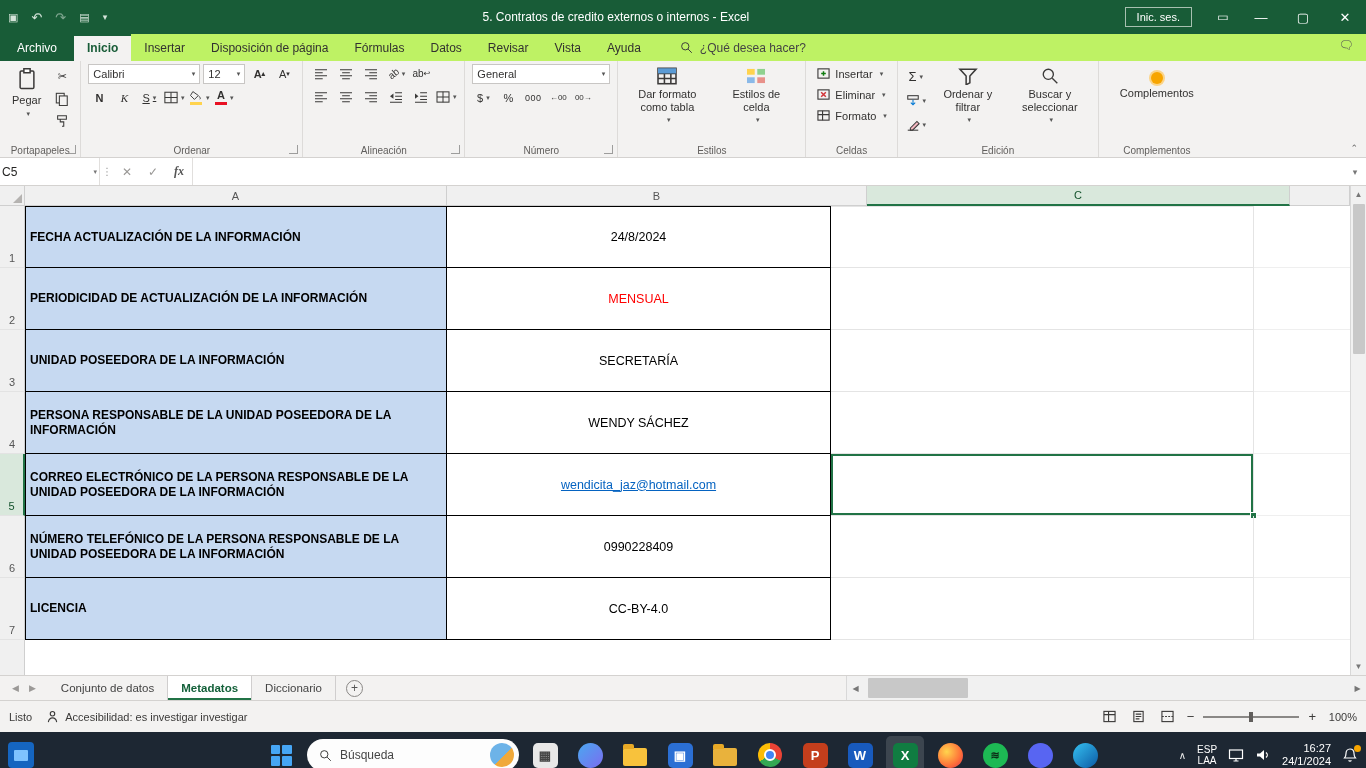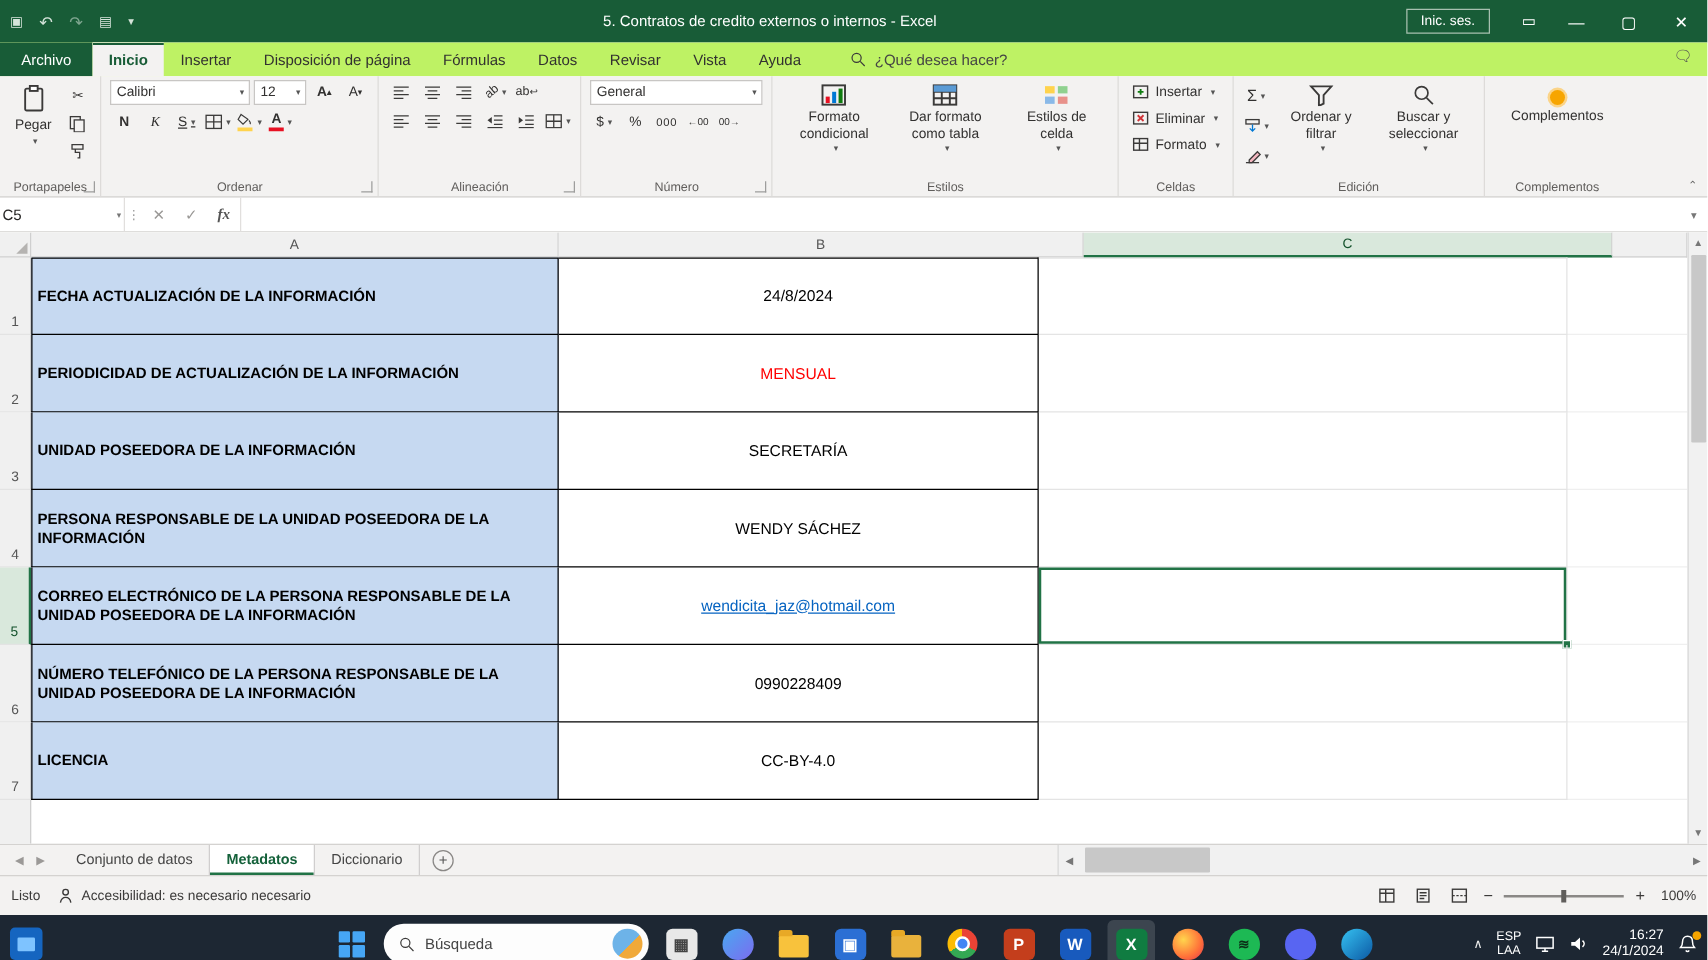--- a/index.html
+++ b/index.html
@@ -423,26 +423,20 @@
         <span class="sbtn" style="font-size:8px"><span>00</span>→</span>
       </div>
     </div>
     <span class="glabel">Número</span>
     <span class="launcher"></span>
   </div>
 
   <div class="rgroup">
     <div class="bigbtn dd">
       <svg class="ic" width="22" height="18">
-          <use href="#sym-cf"></use>
-        </svg>
-      <span class="twoline">Formato condicional</span>
-    </div>
-    <div class="bigbtn dd">
-      <svg class="ic" width="22" height="18">
           <use href="#sym-table"></use>
         </svg>
       <span class="twoline">Dar formato como tabla</span>
     </div>
     <div class="bigbtn dd">
       <svg class="ic" width="22" height="18">
           <use href="#sym-cs"></use>
         </svg>
       <span class="twoline">Estilos de celda</span>
     </div>
@@ -655,21 +649,21 @@
     <div class="harrow">▶</div>
   </div>
 </div>
 
 <div class="statusbar">
   <span>Listo</span>
   <span class="accwrap">
     <svg class="ic" width="13" height="13">
         <use href="#sym-person"></use>
       </svg>
-    <span>Accesibilidad: es necesario necesario</span>
+    <span>Accesibilidad: es investigar investigar</span>
   </span>
   <span class="sright">
     <span class="viewbtn">
         <svg class="ic" width="15" height="13">
           <use href="#sym-view1"></use>
         </svg>
       </span>
     <span class="viewbtn">
         <svg class="ic" width="15" height="13">
           <use href="#sym-view2"></use>

